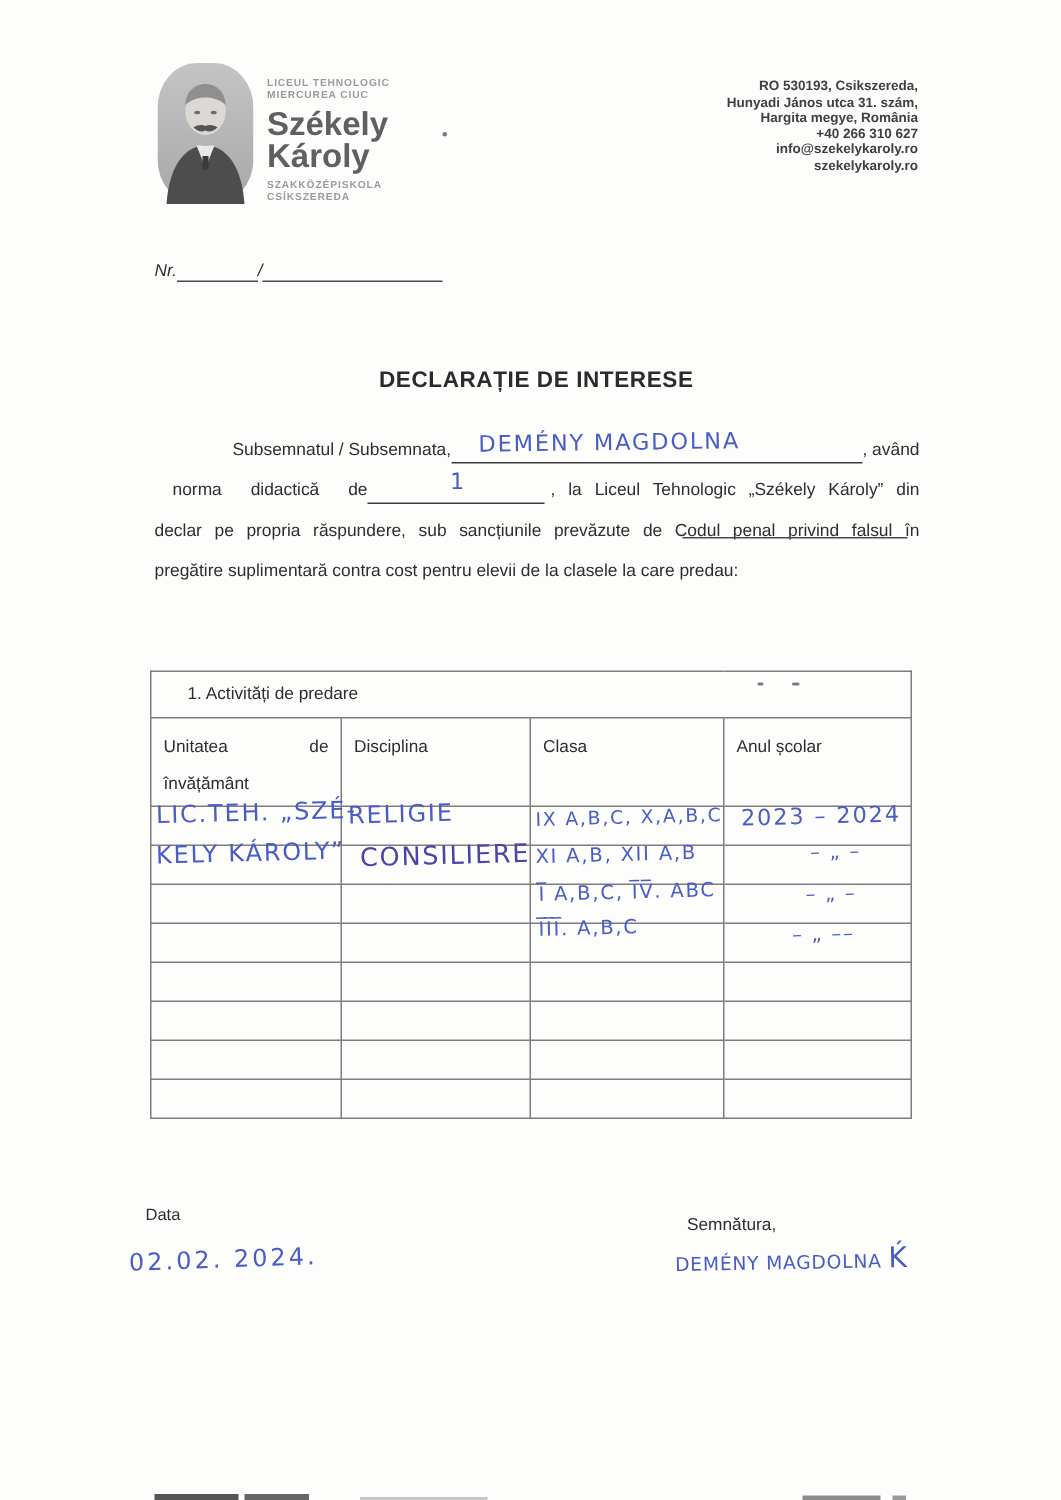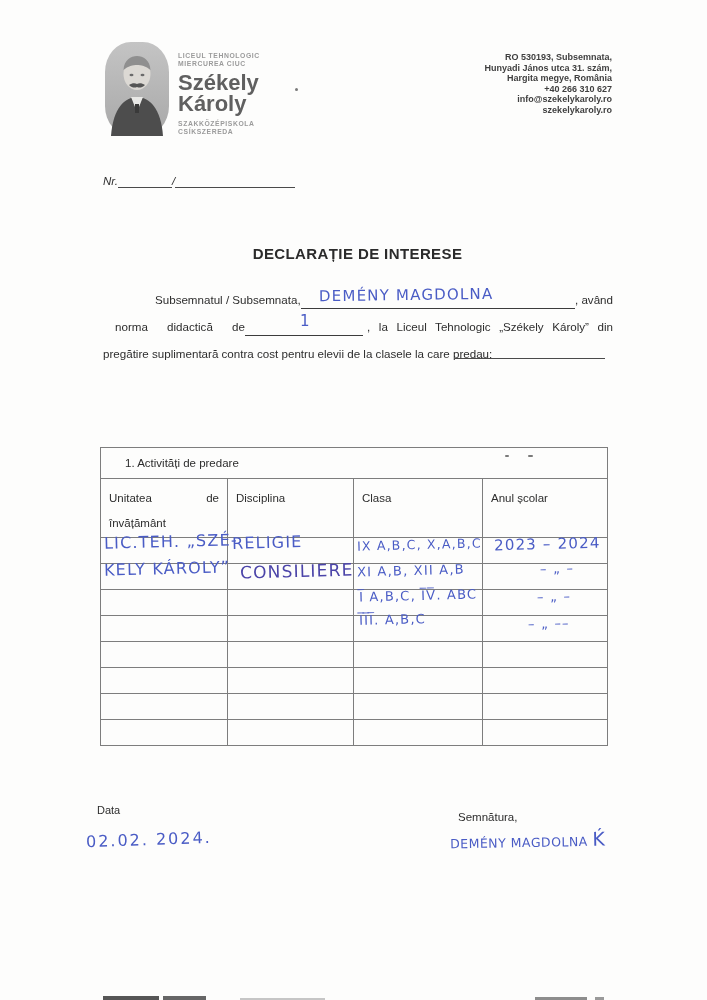--- a/index.html
+++ b/index.html
@@ -101,21 +101,21 @@
     </div>
     <div class="logo-small">
       <div>SZAKKÖZÉPISKOLA</div>
       <div>CSÍKSZEREDA</div>
     </div>
   </div>
 
   <div class="dot-artifact" style="left:295px; top:88px; width:3px; height:3px;"></div>
 
   <div class="hdr-right">
-    <div>RO 530193, Subsemnata,</div>
+    <div>RO 530193, Csikszereda,</div>
     <div>Hunyadi János utca 31. szám,</div>
     <div>Hargita megye, România</div>
     <div class="grp2">
       <div>+40 266 310 627</div>
       <div>info@szekelykaroly.ro</div>
       <div>szekelykaroly.ro</div>
     </div>
   </div>
 
   <div class="nr-row">
@@ -136,20 +136,21 @@
       </span>
       <span>, având</span>
     </div>
     <div class="pline">
       <span class="jlast" style="width:130px;">norma didactică de</span>
       <span class="blank" style="width:118px;">
         <span class="hw hw-one">1</span>
       </span>
       <span class="jlast" style="flex:1; padding-left:4px;">, la Liceul Tehnologic „Székely Károly” din</span>
     </div>
+    <div class="p-just">declar pe propria răspundere, sub sancțiunile prevăzute de Codul penal privind falsul în</div>
     <div class="p-left">pregătire suplimentară contra cost pentru elevii de la clasele la care predau:</div>
   </div>
   <div class="domiciliul-extra-line"></div>
 
   <div class="dot-artifact" style="left:505px; top:455px; width:4px; height:2px; border-radius:1px;"></div>
   <div class="dot-artifact" style="left:528px; top:455px; width:5px; height:2px; border-radius:1px;"></div>
 
   <table class="tbl">
     <colgroup>
         <col style="width:127px">

